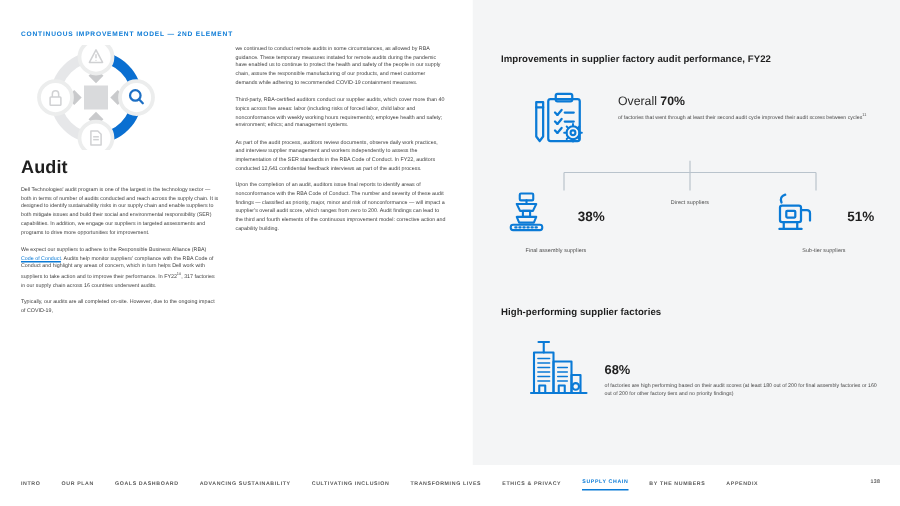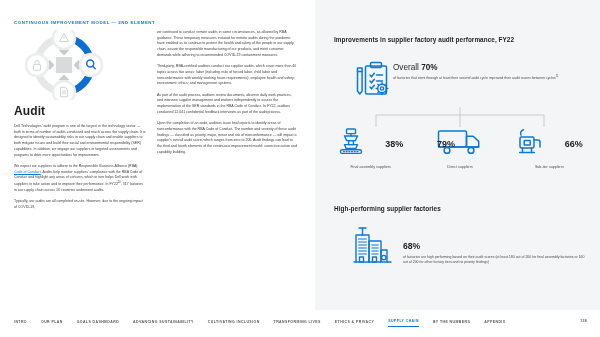--- a/index.html
+++ b/index.html
@@ -49,21 +49,21 @@
   
   .rp-title{
     position:absolute;left:334px;top:36px;width:250px;
     font-size:6.4px;font-weight:bold;color:#1f1f1f;letter-spacing:.05px;
   }
   .rp-title2{
     position:absolute;left:334px;top:205px;width:250px;
     font-size:6.4px;font-weight:bold;color:#1f1f1f;letter-spacing:.05px;
   }
 
-  .overall-block{position:absolute;left:352px;top:58px;width:240px;display:flex;align-items:flex-start;gap:1px;}
+  .overall-block{position:absolute;left:352px;top:58px;width:240px;display:flex;align-items:flex-start;gap:20px;}
   .overall-icon{flex:0 0 auto;width:40px;height:42px;}
   .overall-text{padding-top:5px;}
   .overall-head{font-size:8.2px;color:#2b2b2b;line-height:1.2;}
   .overall-head b{font-weight:bold;color:#1f1f1f;}
   .overall-sub{font-size:3.5px;line-height:1.6;color:#4a4a4a;margin-top:2.5px;width:185px;}
 
   
   .connector{position:absolute;left:334px;top:107px;width:252px;height:22px;}
 
   .stats-row{position:absolute;left:326px;top:128px;width:268px;display:flex;justify-content:space-around;align-items:flex-start;}
@@ -251,53 +251,39 @@
               <line x1="19" y1="24.6" x2="19.9" y2="24.6"></line>
             </g>
           </svg>
         </span>
         <span class="stat-num">38%</span>
       </div>
       <div class="stat-label">Final assembly suppliers</div>
     </div>
 
     <div class="stat">
-      <div class="stat-top">
-        <span>
-          <svg width="46" height="30" viewBox="0 0 46 30" xmlns="http://www.w3.org/2000/svg">
-            <g fill="none" stroke="#0a7ad6" stroke-width="1.5" stroke-linejoin="round" stroke-linecap="round">
-              <rect x="1.5" y="4" width="28" height="16" rx="1.6"></rect>
-              <path d="M29.5 9.2 h6.6 l5.6 5.2 v5.6 h-12.2 z"></path>
-              <line x1="1.5" y1="20" x2="41.7" y2="20"></line>
-              <circle cx="10" cy="23.4" r="2.9"></circle>
-              <circle cx="34" cy="23.4" r="2.9"></circle>
-            </g>
-          </svg>
-        </span>
-        <span class="stat-num" style="position:absolute;margin-left:-28px;">79%</span>
-      </div>
       <div class="stat-label">Direct suppliers</div>
     </div>
 
     <div class="stat">
       <div class="stat-top">
         <span>
           <svg width="28" height="30" viewBox="0 0 28 30" xmlns="http://www.w3.org/2000/svg">
             <g fill="none" stroke="#0a7ad6" stroke-width="1.5" stroke-linejoin="round" stroke-linecap="round">
               <path d="M5 8 q-1.5 -4 2.5 -5.2"></path>
               <rect x="4" y="10" width="14" height="11" rx="1.4"></rect>
               <rect x="8.2" y="13.6" width="6" height="4.4" rx="0.6"></rect>
               <path d="M18 13 h4 a2 2 0 0 1 2 2 v5"></path>
               <line x1="6.5" y1="21" x2="6.5" y2="25.6"></line>
               <line x1="15.5" y1="21" x2="15.5" y2="25.6"></line>
               <line x1="3.6" y1="25.6" x2="18.4" y2="25.6"></line>
             </g>
           </svg>
         </span>
-        <span class="stat-num">66%</span>
+        <span class="stat-num">51%</span>
       </div>
       <div class="stat-label">Sub-tier suppliers</div>
     </div>
 
   </div>
 
   <div class="rp-title2">High-performing supplier factories</div>
 
   <div class="hp-block">
     <div class="hp-icon">

